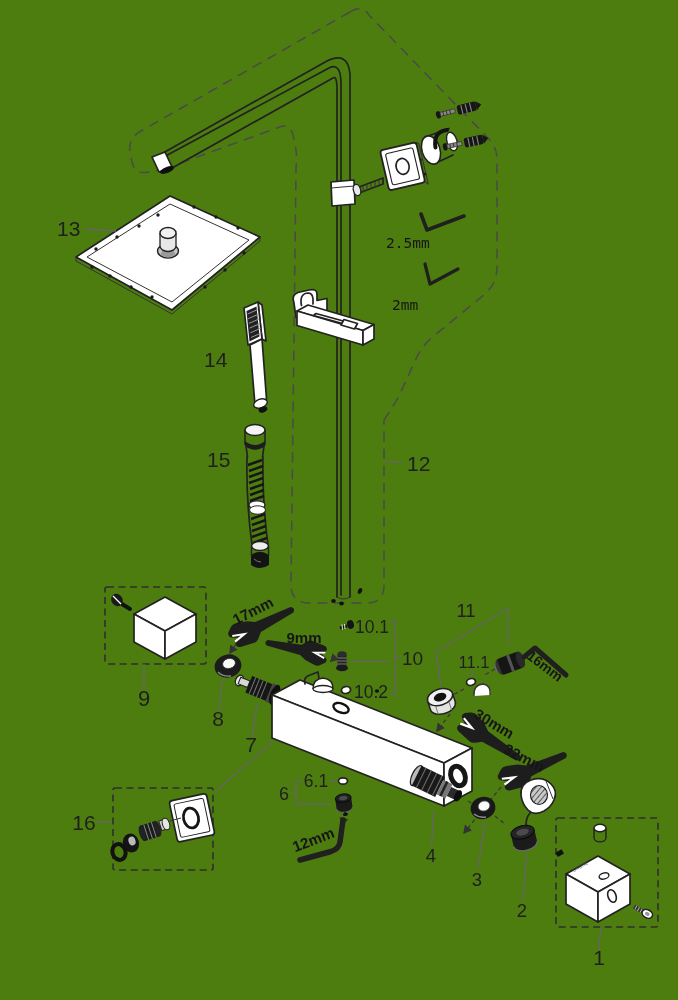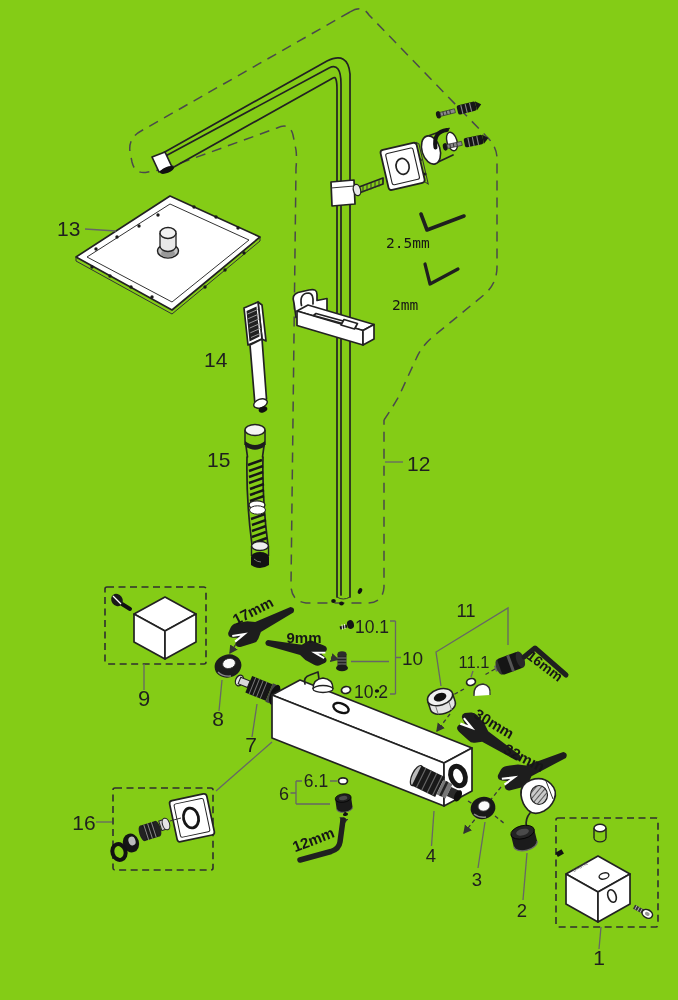--- a/index.html
+++ b/index.html
@@ -1,16 +1,16 @@
 <!DOCTYPE html>
 <html><head>
 <meta charset="utf-8">
 <style>
   html,body { margin:0; padding:0; background:#ffffff; }
-  .stage { position:relative; width:678px; height:1000px; background:#84cc16; overflow:hidden; }
+  .stage { position:relative; width:678px; height:1000px; background:#4d7c0f; overflow:hidden; }
   svg { display:block; }
   .num  { font-family:"Liberation Sans",sans-serif; fill:#1f1f1f; }
   .mm   { font-family:"Liberation Sans",sans-serif; font-weight:bold; fill:#161616; }
   .mono { font-family:"DejaVu Sans Mono",monospace; fill:#161616; }
   .ln   { fill:#ffffff; stroke:#222222; stroke-width:1.7; stroke-linejoin:round; }
   .lnn  { fill:none; stroke:#222222; stroke-width:1.7; stroke-linecap:round; stroke-linejoin:round; }
   .thin { fill:none; stroke:#333333; stroke-width:1; }
   .dash { fill:none; stroke:#4a4a4a; stroke-width:1.5; stroke-dasharray:10 7; }
   .dbox { fill:none; stroke:#2f2f2f; stroke-width:1.6; stroke-dasharray:7 4.5; }
   .leader { fill:none; stroke:#666666; stroke-width:1.3; }

